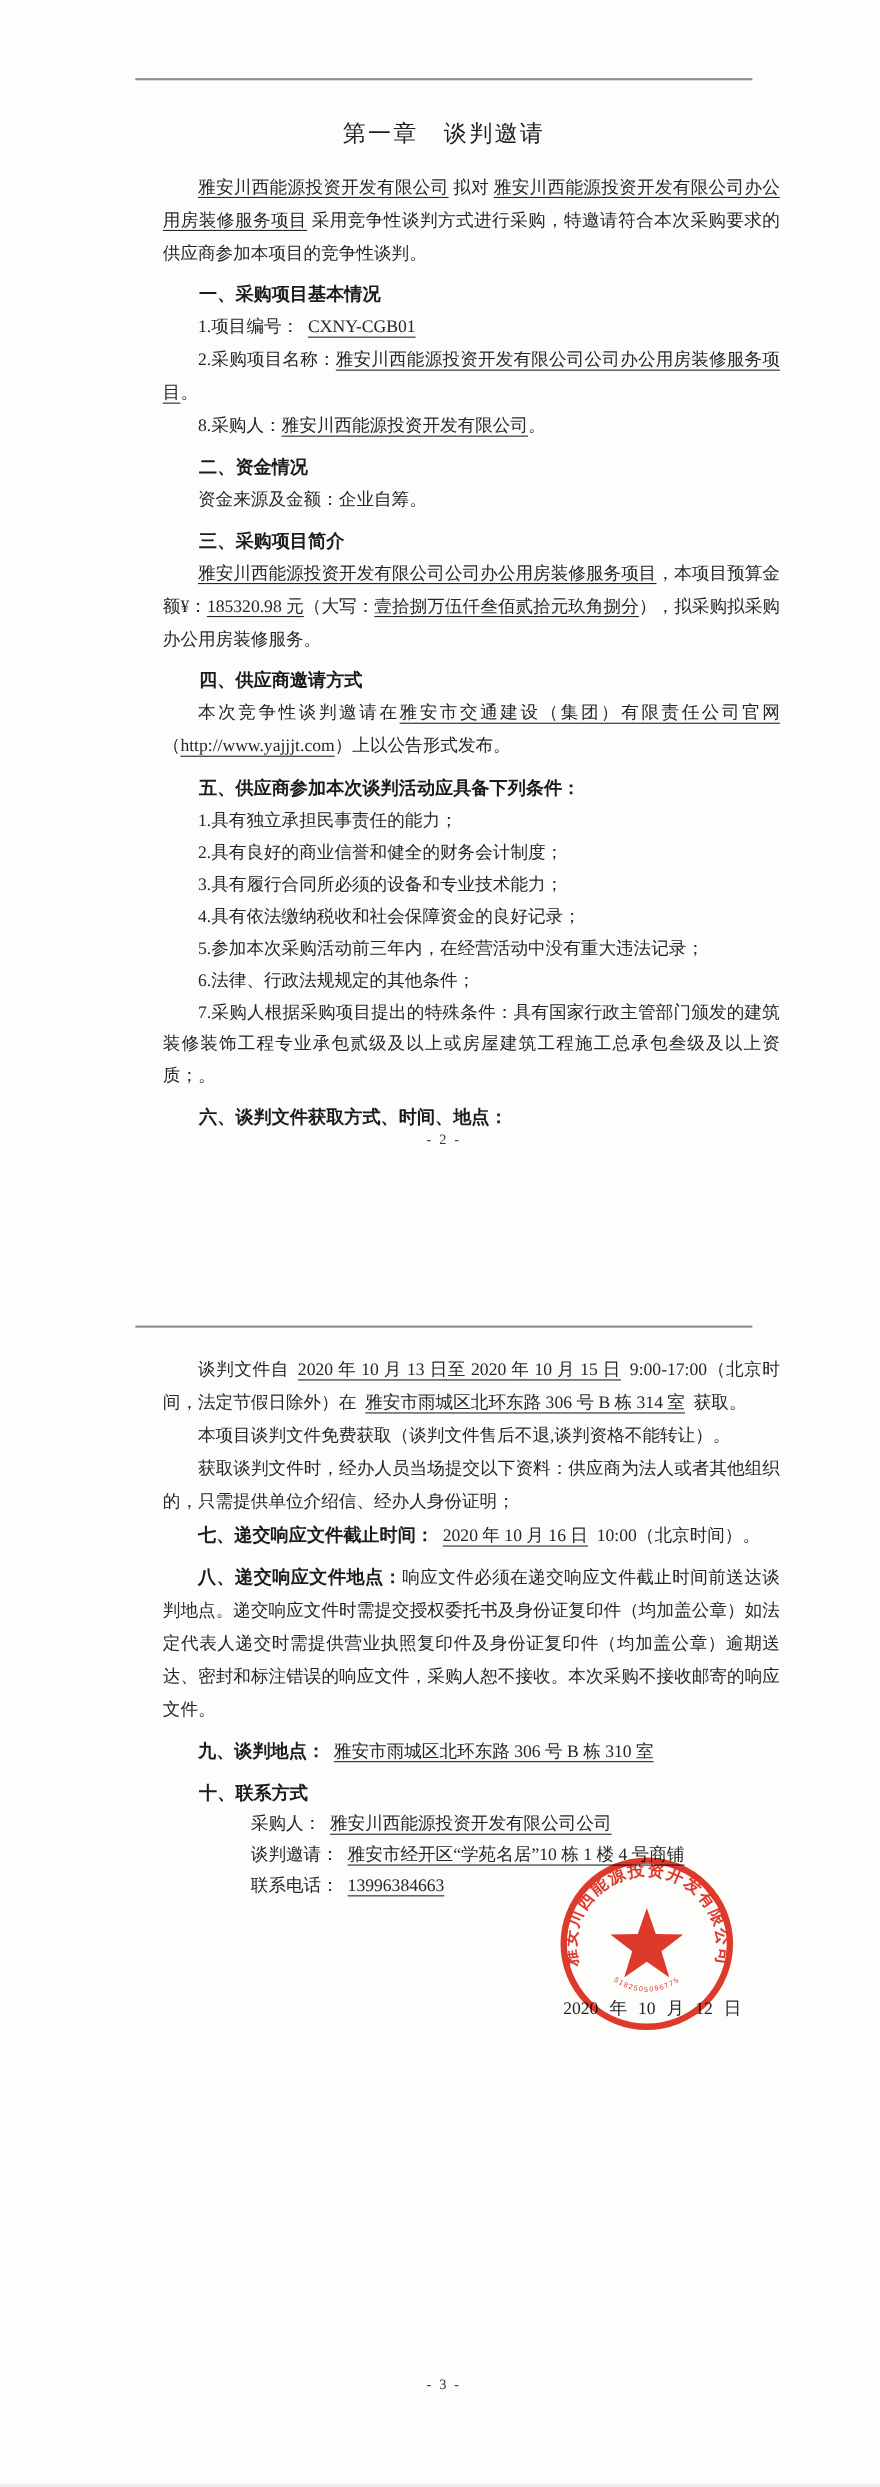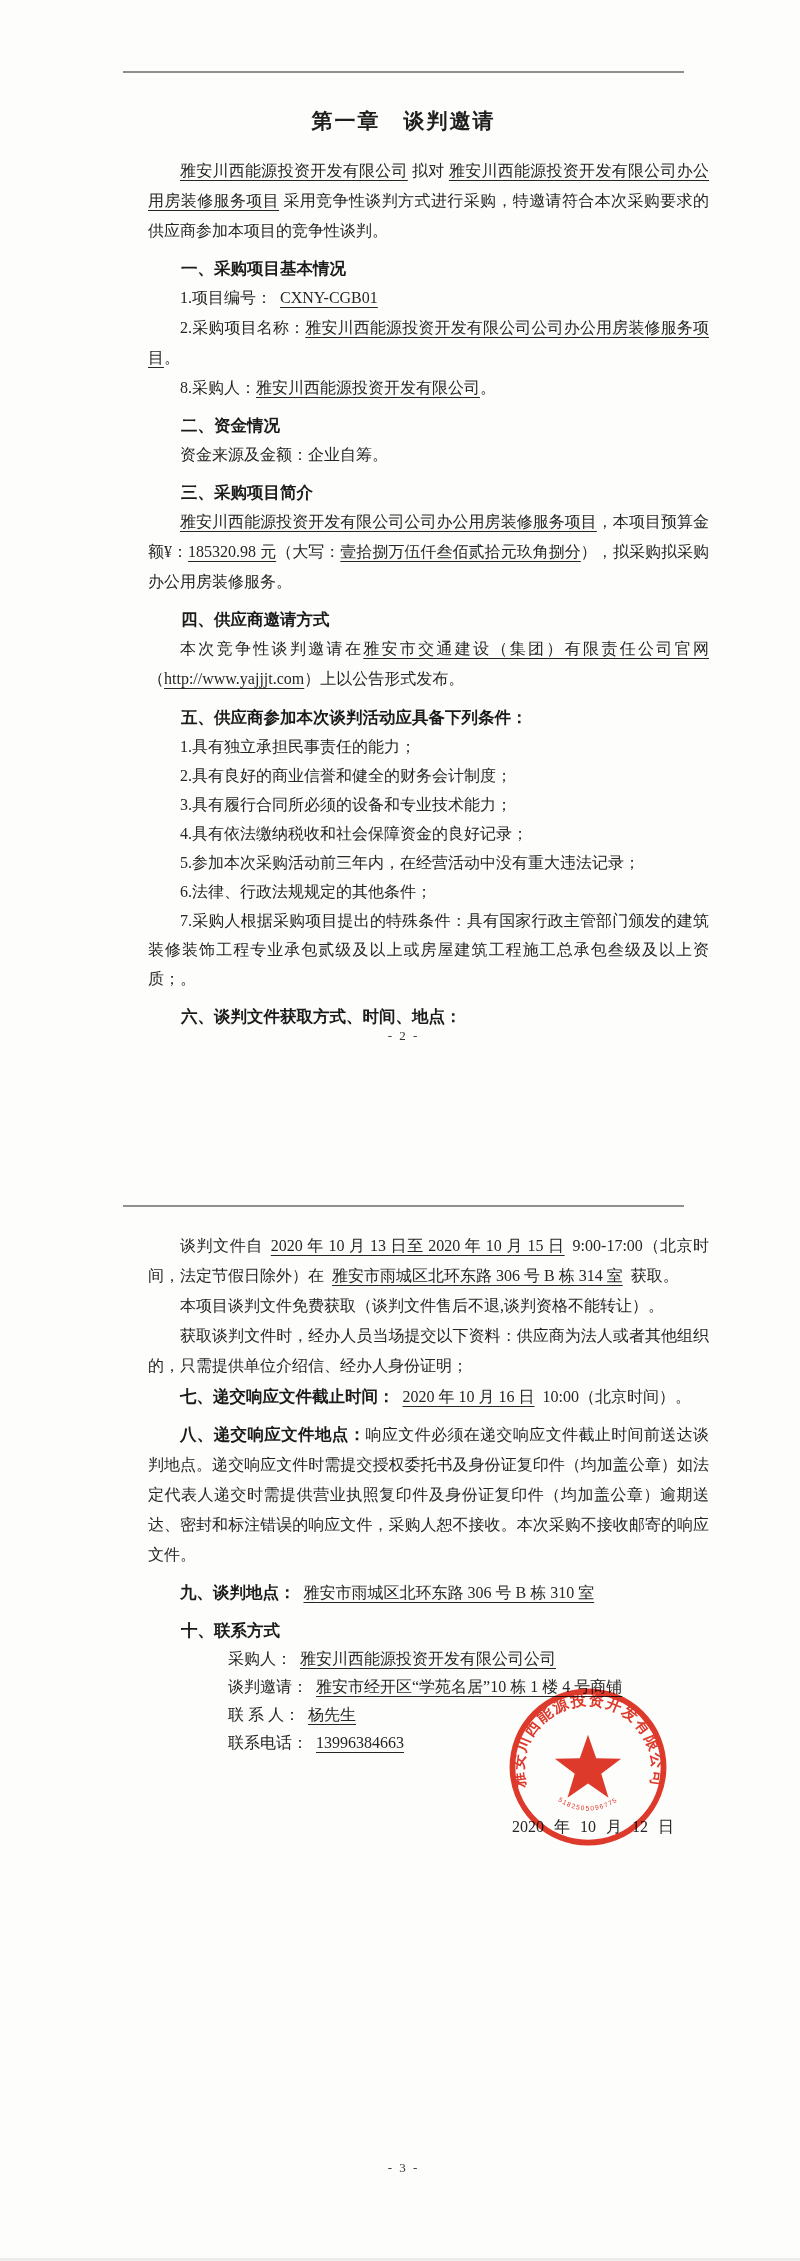--- a/index.html
+++ b/index.html
@@ -6,21 +6,21 @@
   .doc {
     position:relative; width:800px; height:2261px;
     background:#fdfdfc; overflow:hidden;
     font-family:"Liberation Serif", serif;
     color:#262626;
   }
   .rule { position:absolute; left:123px; width:561px; height:2px; background:#8f8f8f; }
   .title {
     position:absolute; left:123px; top:107px; width:561px;
     text-align:center; font-family:"Liberation Sans", sans-serif;
-    font-weight:bold; font-size:21px; letter-spacing:2px; color:#1e1e1e;
+    font-weight:normal; font-size:21px; letter-spacing:2px; color:#1e1e1e;
   }
   .flow {
     position:absolute; left:123px; width:561px;
     font-size:16px; line-height:30px; text-align:justify;margin-left:25px;
   }
   .flow p { margin:0; text-indent:2em; }
   .flow p.cond { line-height:29px; }
   .h {
     font-family:"Liberation Sans", sans-serif; font-weight:bold;
     font-size:16.5px; color:#1b1b1b; margin-top:7px !important;
@@ -105,21 +105,20 @@
     <p><span class="h" style="margin:0;">七、递交响应文件截止时间：</span><span class="u u-pad">2020 年 10 月 16 日</span><span>10:00（北京时间）。</span></p>
 
     <p style="margin-top:7px;"><span class="h" style="margin:0;">八、递交响应文件地点：</span><span>响应文件必须在递交响应文件截止时间前送达谈判地点。递交响应文件时需提交授权委托书及身份证复印件（均加盖公章）如法定代表人递交时需提供营业执照复印件及身份证复印件（均加盖公章）逾期送达、密封和标注错误的响应文件，采购人恕不接收。本次采购不接收邮寄的响应文件。</span></p>
 
     <p style="margin-top:7px;"><span class="h" style="margin:0;">九、谈判地点：</span><span class="u u-pad">雅安市雨城区北环东路 306 号 B 栋 310 室</span></p>
 
     <p class="h">十、联系方式</p>
 
     <p class="contact-row"><span>采购人：</span><span class="u u-pad">雅安川西能源投资开发有限公司公司</span></p>
     <p class="contact-row"><span>谈判邀请：</span><span class="u u-pad">雅安市经开区“学苑名居”10 栋 1 楼 4 号商铺</span></p>
-    <p class="contact-row"><span>联 系 人：</span><span class="u u-pad">杨先生</span></p>
     <p class="contact-row"><span>联系电话：</span><span class="u u-pad">13996384663</span></p>
   </div>
 
   <div class="date-line">2020 年 10 月 12 日</div>
 
   <svg class="seal" viewBox="0 0 200 200">
     <circle cx="100" cy="100" r="91" fill="none" stroke="#dd2b1c" stroke-width="7"></circle>
     <polygon fill="#dd2b1c" points="100,61 109.9,89.4 139.9,90 116,108.2 124.7,137 100,119.8 75.3,137 84,108.2 60.1,90 90.1,89.4"></polygon>
     <defs>
       <path id="sealArc" d="M 26,128 A 78,78 0 1 1 174,128" fill="none"></path>

